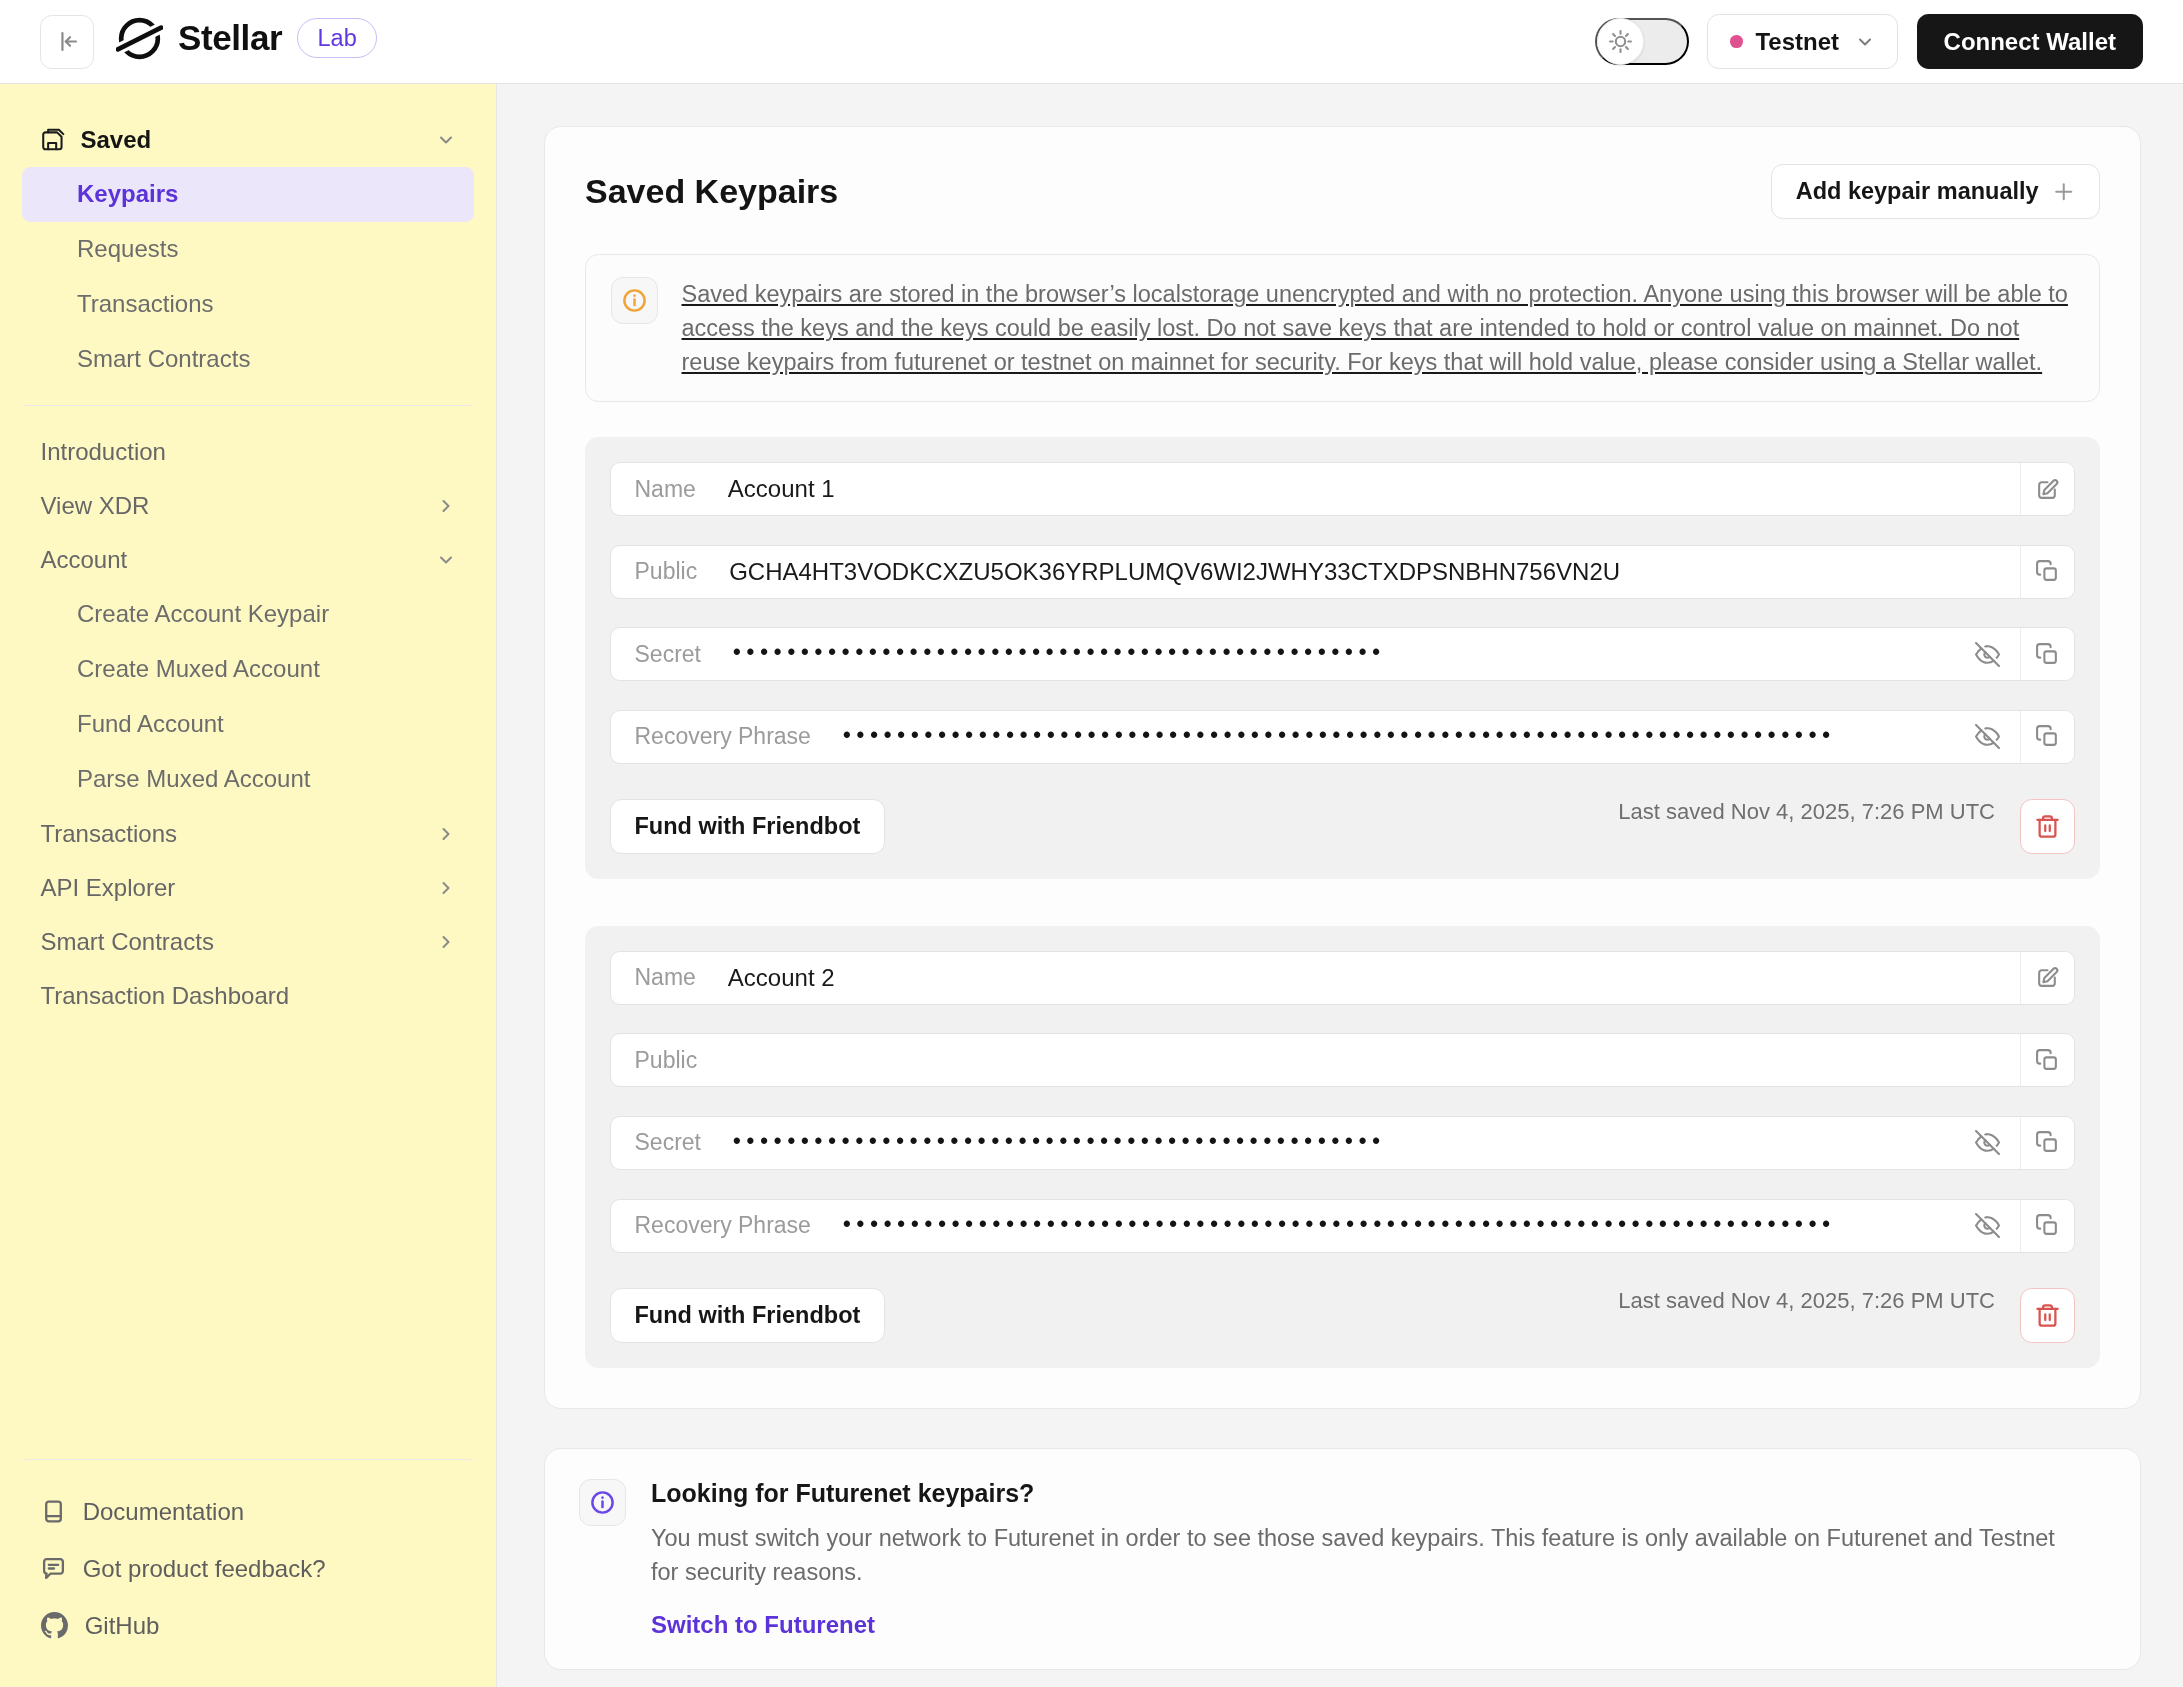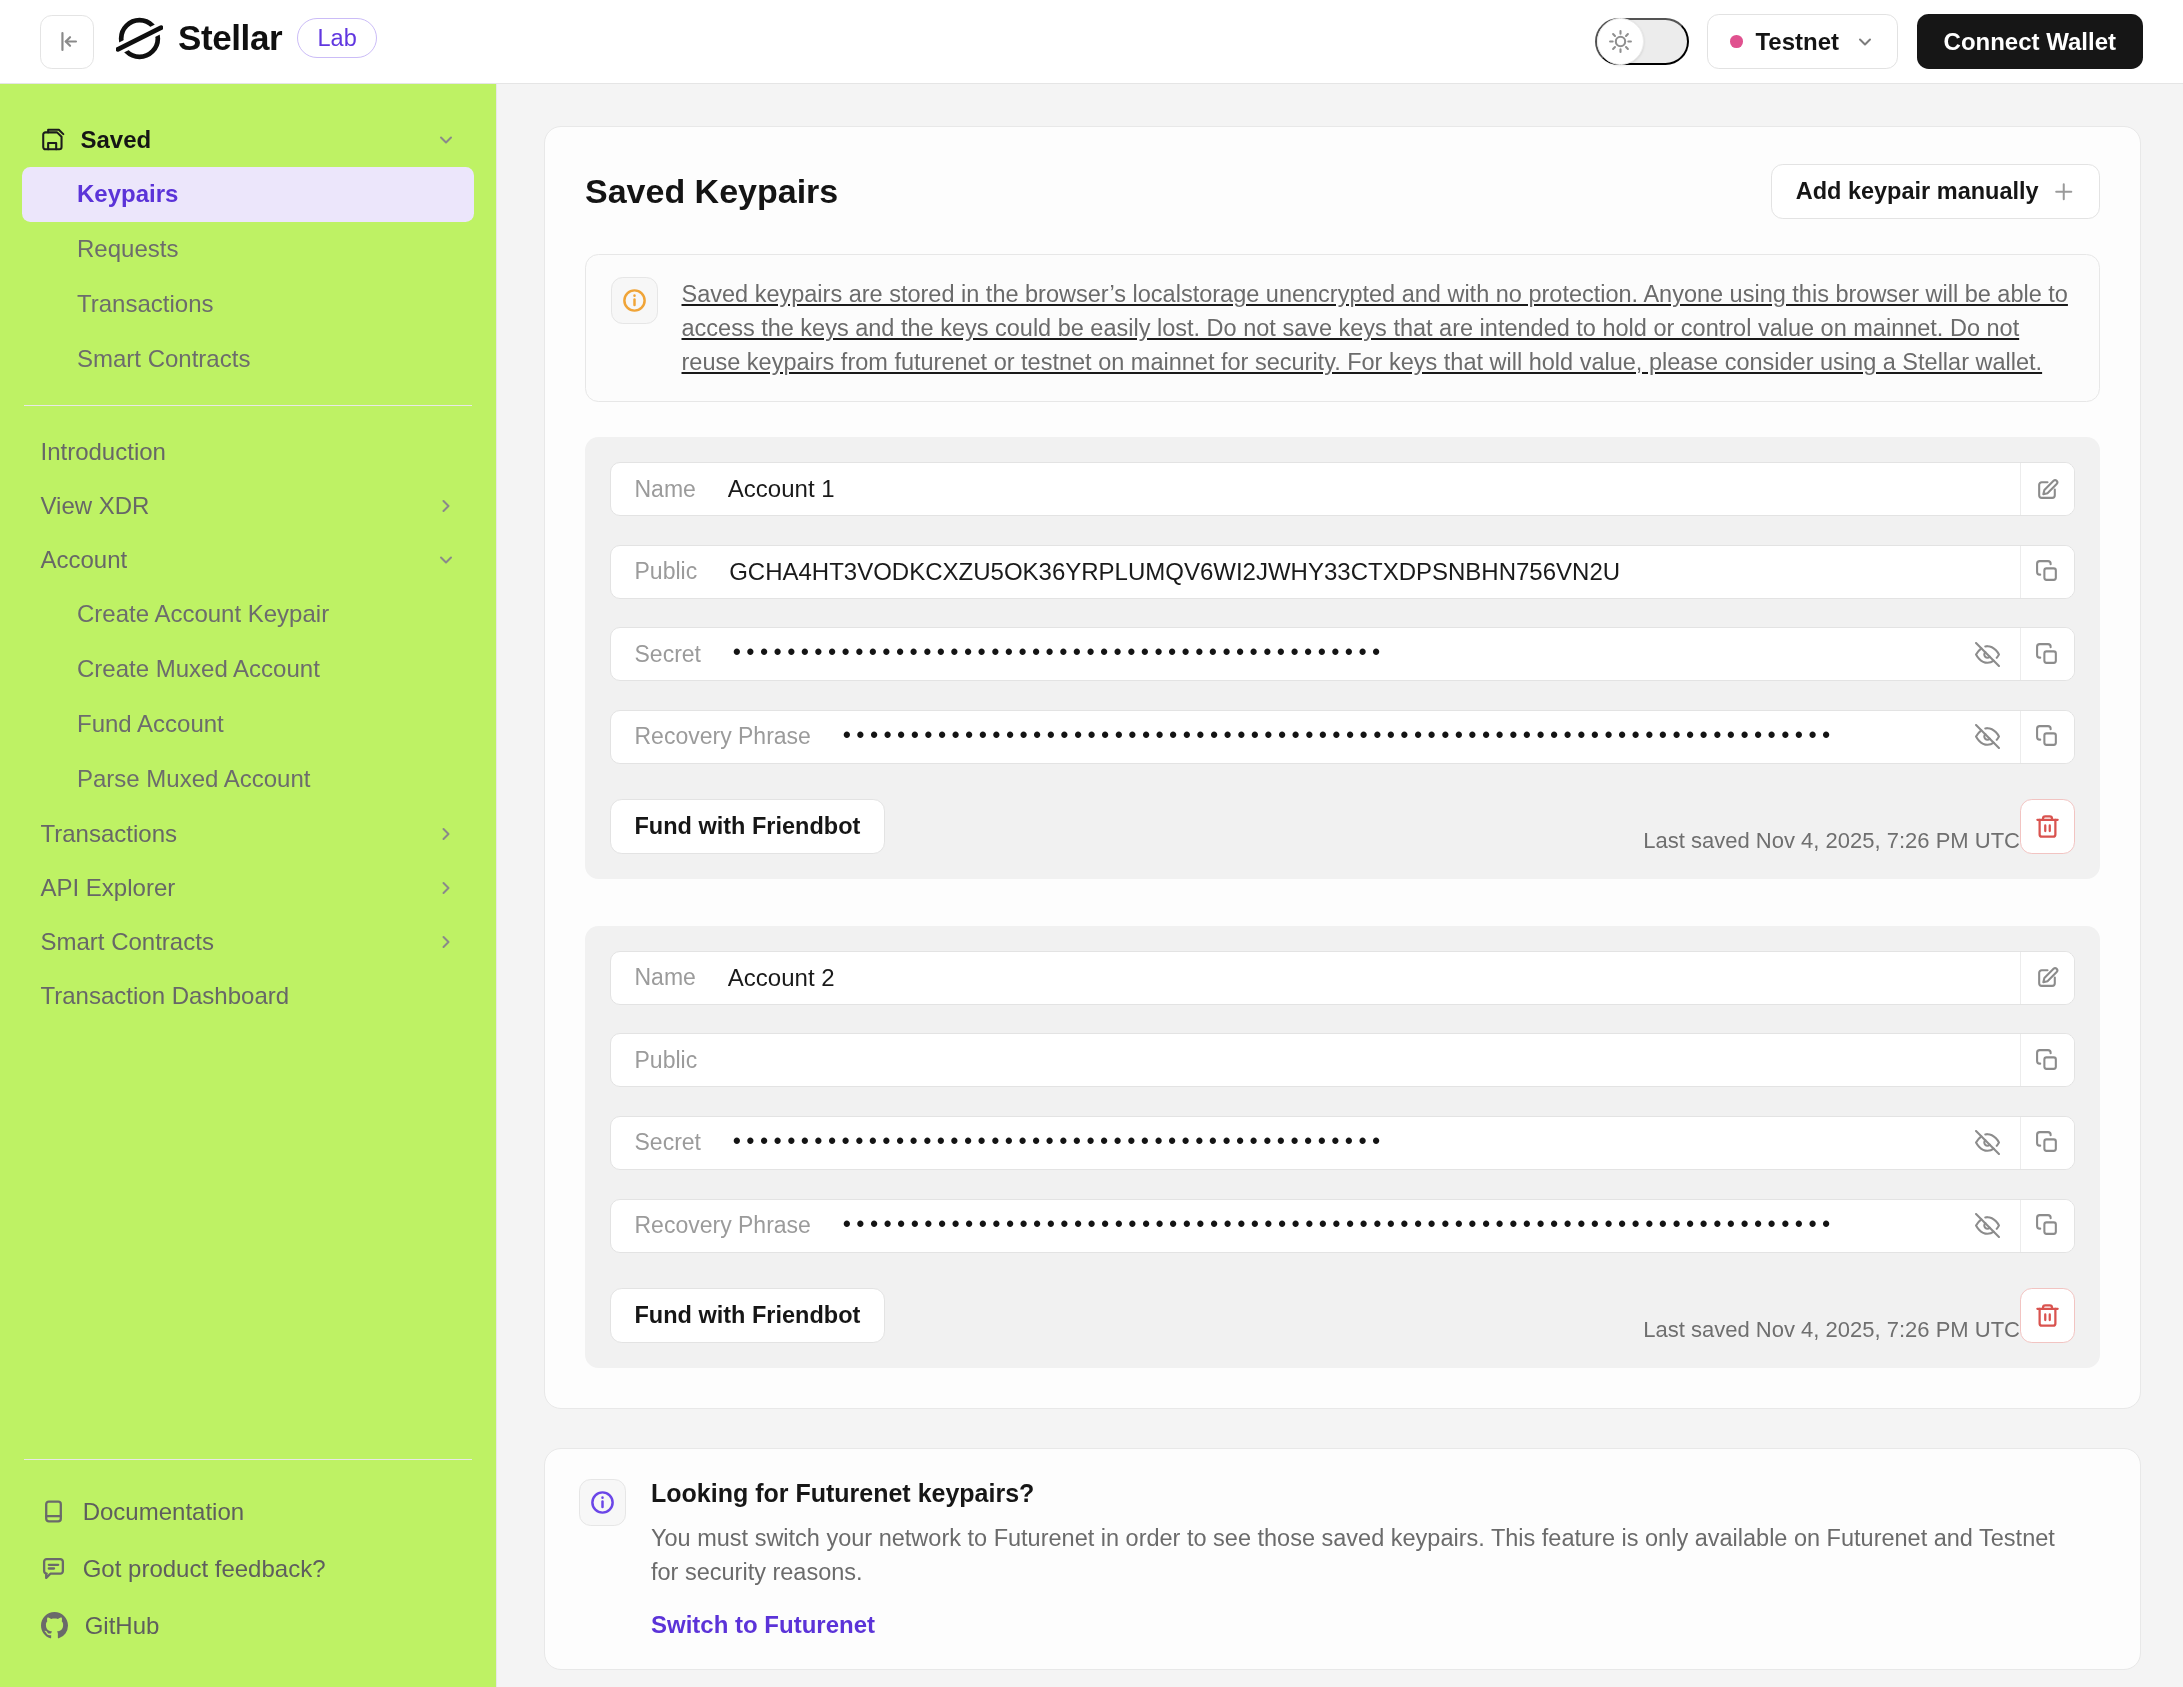--- a/index.html
+++ b/index.html
@@ -26,21 +26,21 @@
   .network-btn { height:55px; background:#fff; border:1.3px solid #E2E2E2; border-radius:11.8px;
     display:flex; align-items:center; gap:12.6px; padding:0 22px; cursor:pointer; }
   .network-dot { width:12.6px; height:12.6px; border-radius:50%; background:#E0518F; }
   .network-label { font-size:24px; font-weight:700; color:#141414; }
   .network-btn .chev { color:#7C7C7C; margin-left:3.4px; }
   .connect-btn { height:55px; background:#161616; color:#FFFFFF; font-size:24px; font-weight:700;
     border:none; border-radius:11.8px; padding:0 27px; display:flex; align-items:center; cursor:pointer; }
 
   
   .page-body { display:flex; height:1604px; }
-  .sidebar { width:497px; background:#bef264; border-right:0.8px solid #E7E7E7;
+  .sidebar { width:497px; background:#fef9c3; border-right:0.8px solid #E7E7E7;
     display:flex; flex-direction:column; padding:28.6px 22px 34px 22px; flex-shrink:0; }
   .main { flex:1; background:#F4F4F4; padding:42px 42px 0 47px; overflow:hidden; }
 
   
   .side-row { display:flex; align-items:center; height:54px; padding:0 18.5px;
     font-size:24px; color:#676767; font-weight:500; border-radius:8.4px; cursor:pointer; }
   .side-row .row-icon { margin-right:15px; color:#1C1C1C; }
   .side-row .chev { margin-left:auto; color:#8A8A8A; }
   .saved-header { color:#151515; font-weight:600; }
   .sub-item { display:flex; align-items:center; height:55px; padding-left:55px;
@@ -75,21 +75,21 @@
     display:flex; align-items:stretch; margin-bottom:28.6px; overflow:hidden;justify-content:flex-end; }
   .field-main { flex:1; display:flex; align-items:center; padding:0 20px 0 23.5px; min-width:0; }
   .field-label { font-size:23px; color:#9B9B9B; margin-right:32px; white-space:nowrap; }
   .field-value { font-size:24px; color:#1A1A1A; white-space:nowrap; overflow:hidden; }
   .masked { font-size:22px; letter-spacing:5.9px; color:#141414; font-weight:700;
     white-space:nowrap; overflow:hidden; transform:translateY(-2.5px); }
   .inline-eye { margin-left:auto; padding-left:15px; color:#8C8C8C; background:none; border:none; cursor:pointer; }
   .icon-cell { width:54px; flex-shrink:0; border-left:0.8px solid #ECECEC; display:flex;
     align-items:center; justify-content:center; color:#8C8C8C; background:#FFFFFF; border-top:0; cursor:pointer; }
   .card-foot { display:flex; align-items:center; justify-content:space-between; margin-top:35px; }
-  .foot-right { display:flex; align-items:flex-end; }
+  .foot-right { display:flex; align-items:flex-start; gap:25px; }
   .last-saved { font-size:22px; color:#6F6F6F; }
   .delete-btn { width:55px; height:55px; background:#FFFFFF; border:1.3px solid #F2C4C2;
     border-radius:11.8px; display:flex; align-items:center; justify-content:center; color:#D9534F; cursor:pointer; }
 
   
   .futurenet-card { background:#FDFDFD; border:0.8px solid #E8E8E8; border-radius:17px;
     padding:30px 34px; display:flex; gap:25px; }
   .fn-title { font-size:25px; font-weight:700; color:#161616; margin-bottom:13.4px; }
   .fn-body { font-size:23.5px; line-height:34px; color:#6B6B6B; max-width:1411px; }
   .fn-link { display:inline-block; margin-top:22px; font-size:24px; font-weight:700;

